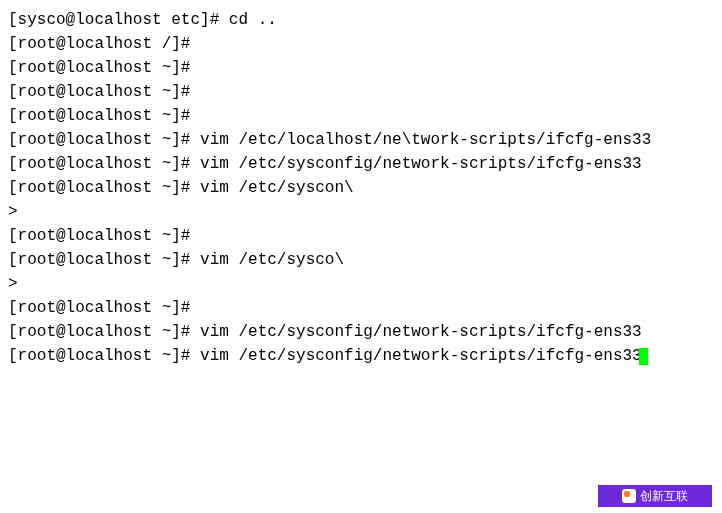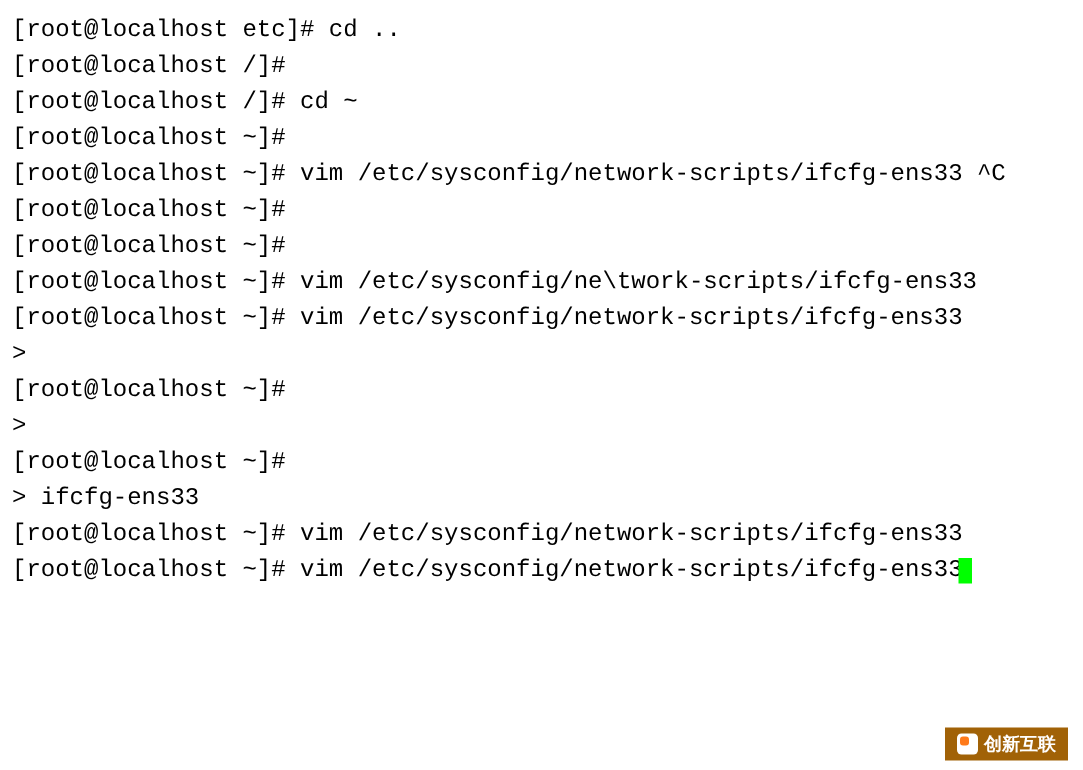--- a/index.html
+++ b/index.html
@@ -26,29 +26,28 @@
       width: 9px;
       height: 17px;
       background: #00ff00;
       vertical-align: text-bottom;
       margin-left: -3px;
     }
     .watermark {
       position: absolute;
       right: 10px;
       bottom: 6px;
-      background: #a16207;
+      background: #6d28d9;
       color: #ffffff;
       font-family: sans-serif;
       font-size: 12px;
-      padding: 2px 8px;
+      padding: 2px 24px;
       display: flex;
       align-items: center;
       gap: 4px;
-      font-weight: bold;
     }
     .watermark .wm-icon {
       width: 14px;
       height: 14px;
       background: #ffffff;
       border-radius: 3px;
       position: relative;
     }
     .watermark .wm-icon::after {
       content: "";
@@ -56,34 +55,33 @@
       top: 2px; left: 2px;
       width: 6px; height: 6px;
       background: #ff7a1a;
       border-radius: 2px;
     }
   </style>
 </head>
 <body>
 
 <div id="terminal">
-    <div class="line"><span>[root@localhost etc]# </span><span>cd ..</span></div>
+    <div class="line"><span>[sysco@localhost etc]# </span><span>cd ..</span></div>
     <div class="line"><span>[root@localhost /]# </span><span></span></div>
-    <div class="line"><span>[root@localhost /]# </span><span>cd ~</span></div>
-    <div class="line"><span>[root@localhost ~]# </span><span></span></div>
-    <div class="line"><span>[root@localhost ~]# </span><span>vim /etc/sysconfig/network-scripts/ifcfg-ens33 ^C</span></div>
     <div class="line"><span>[root@localhost ~]# </span><span></span></div>
     <div class="line"><span>[root@localhost ~]# </span><span></span></div>
-    <div class="line"><span>[root@localhost ~]# </span><span>vim /etc/sysconfig/ne\twork-scripts/ifcfg-ens33</span></div>
+    <div class="line"><span>[root@localhost ~]# </span><span></span></div>
+    <div class="line"><span>[root@localhost ~]# </span><span>vim /etc/localhost/ne\twork-scripts/ifcfg-ens33</span></div>
     <div class="line"><span>[root@localhost ~]# </span><span>vim /etc/sysconfig/network-scripts/ifcfg-ens33</span></div>
+    <div class="line"><span>[root@localhost ~]# </span><span>vim /etc/syscon\</span></div>
     <div class="line"><span>&gt; </span><span></span></div>
     <div class="line"><span>[root@localhost ~]# </span><span></span></div>
+    <div class="line"><span>[root@localhost ~]# </span><span>vim /etc/sysco\</span></div>
     <div class="line"><span>&gt; </span><span></span></div>
     <div class="line"><span>[root@localhost ~]# </span><span></span></div>
-    <div class="line"><span>&gt; </span><span>ifcfg-ens33</span></div>
     <div class="line"><span>[root@localhost ~]# </span><span>vim /etc/sysconfig/network-scripts/ifcfg-ens33</span></div>
     <div class="line"><span>[root@localhost ~]# </span><span>vim /etc/sysconfig/network-scripts/ifcfg-ens33</span><span class="cursor"></span></div>
   </div>
 
 <div class="watermark">
   <span class="wm-icon"></span>
   <span>创新互联</span>
 </div>
 
 </body></html>

